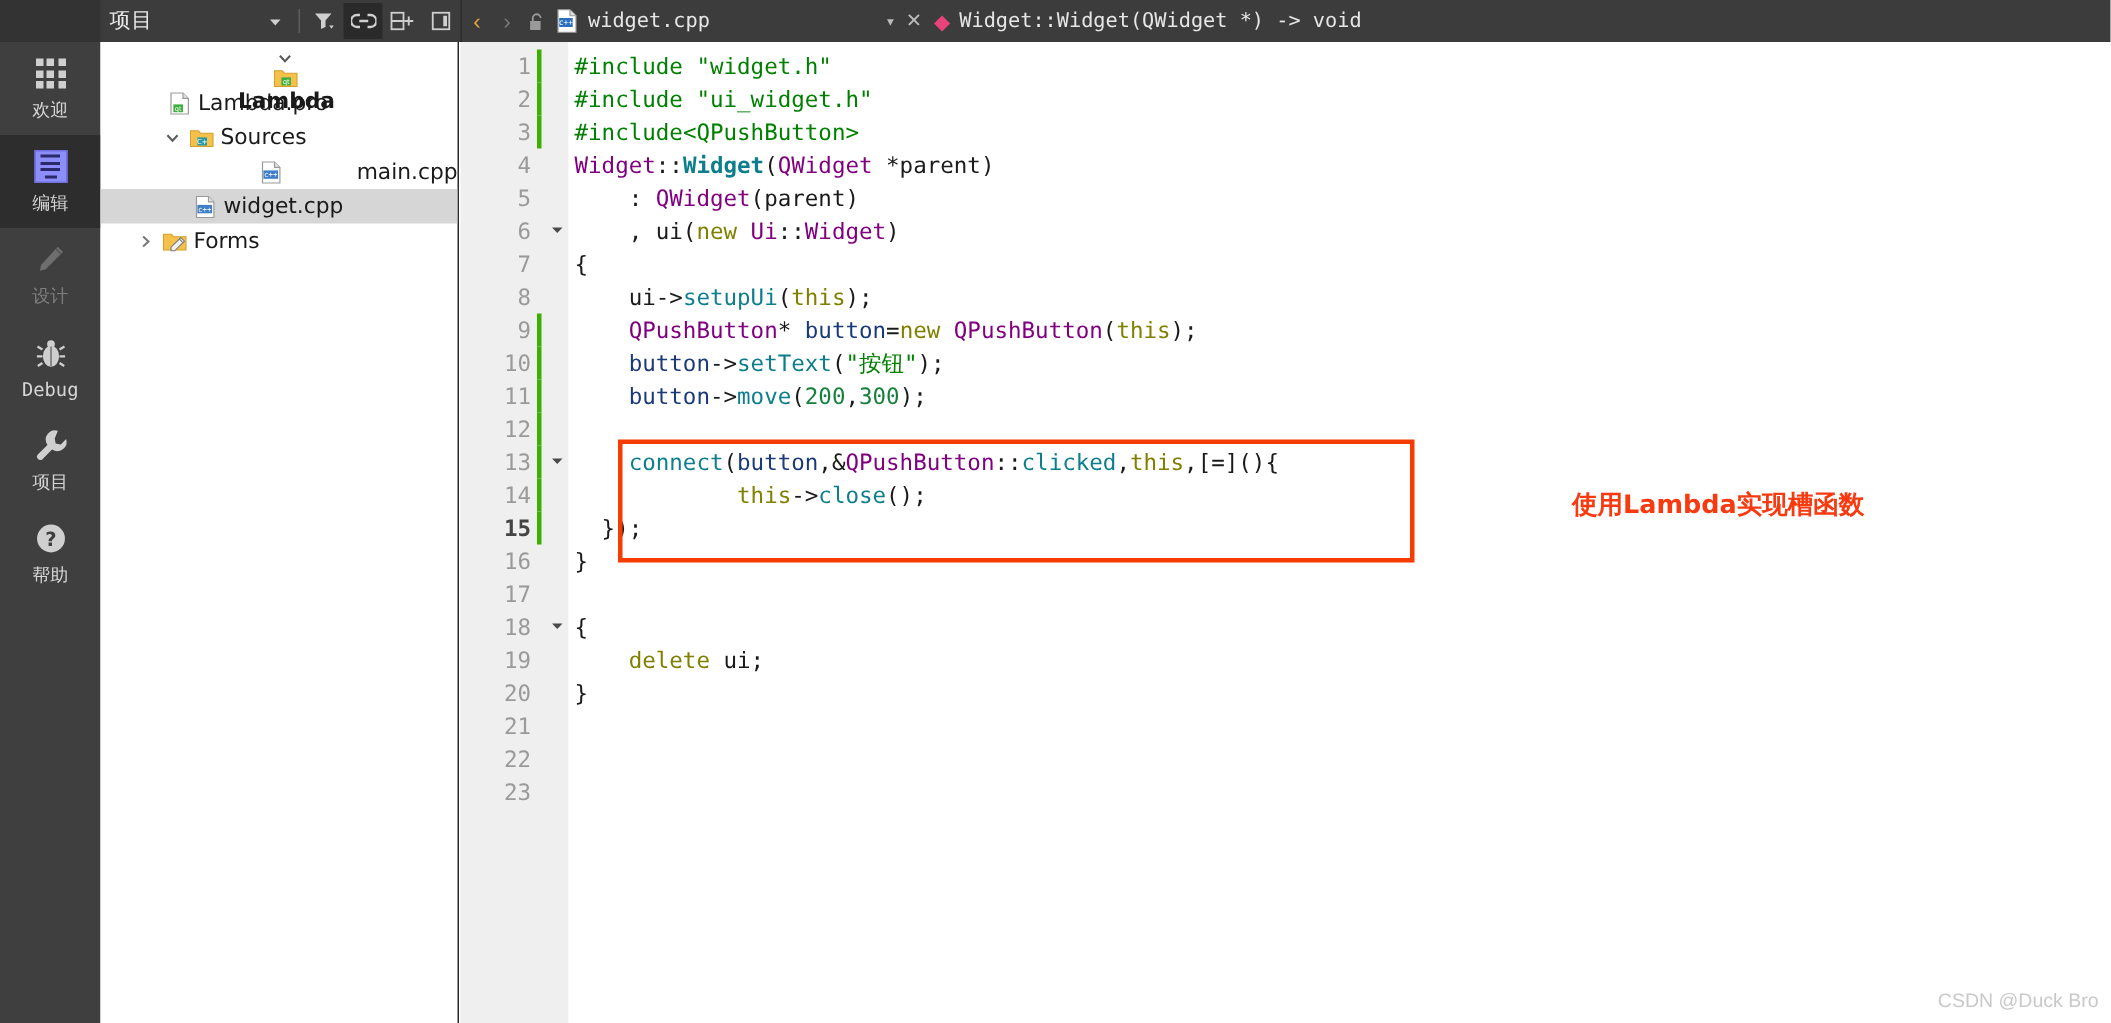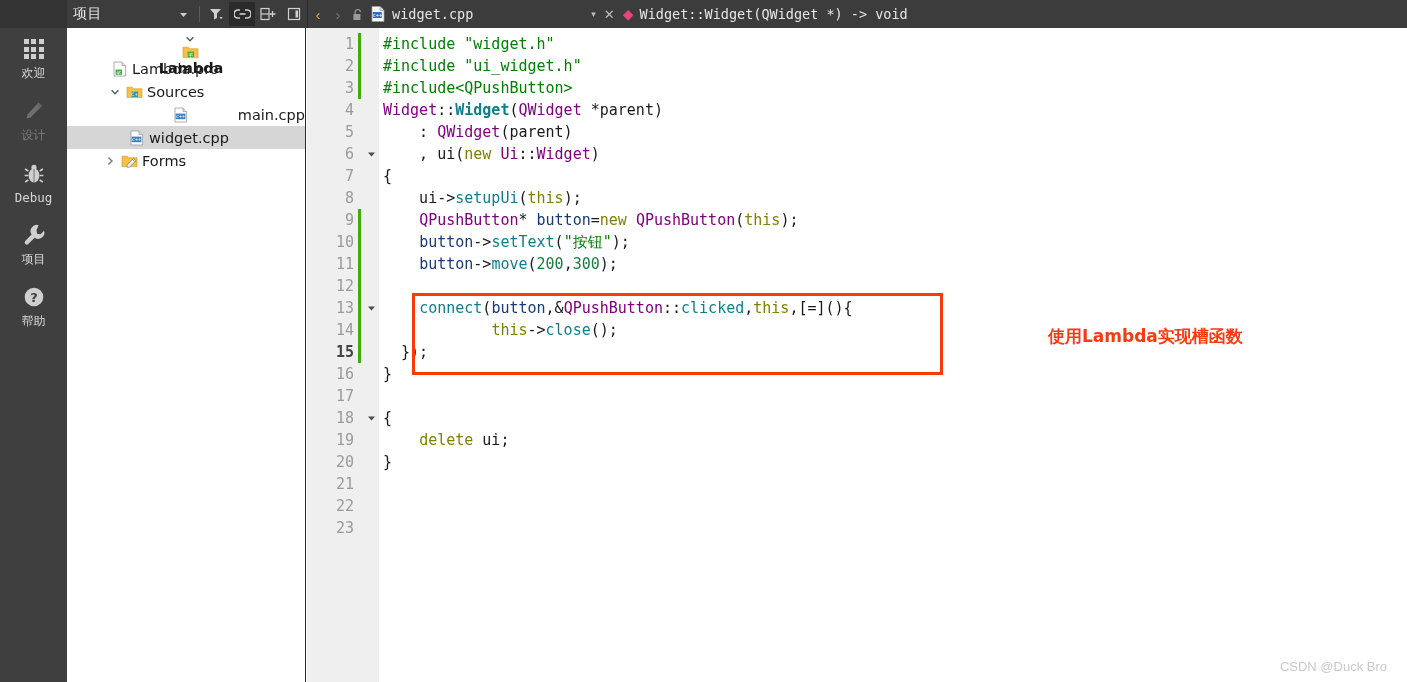--- a/index.html
+++ b/index.html
@@ -169,21 +169,21 @@
     position: absolute; left: 412px; top: 293px; width: 531px; height: 82px;
     border: 3px solid #f63c00; pointer-events: none;
   }
   .annot {
     position: absolute; left: 1048px; top: 325px;
     color: #f83a10; font-size: 17px; font-weight: bold;
     font-family: "DejaVu Sans", "Liberation Sans", sans-serif;
     white-space: nowrap;
   }
   .watermark {
-    position: absolute; right: 20px; bottom: 8px;
+    position: absolute; right: 8px; bottom: 8px;
     color: #c9c9c9; font-size: 13px;
     font-family: "Liberation Sans", "DejaVu Sans", sans-serif;
   }
 </style>
 </head>
 <body>
 
 <div id="app">
 
   <div class="topbar">
@@ -264,20 +264,31 @@
             <i></i>
             <i></i>
             <i></i>
             <i></i>
             <i></i>
           </span>
       </span>
       <span class="lbl">欢迎</span>
     </div>
 
+    <div class="mode selected">
+      <span class="glyph">
+        <span class="edit-icon">
+            <i></i>
+            <i></i>
+            <i></i>
+            <i></i>
+          </span>
+      </span>
+      <span class="lbl">编辑</span>
+    </div>
 
     <div class="mode disabled">
       <span class="glyph">
         <svg width="24" height="24" viewBox="0 0 24 24">
           <path d="M16.5 3.5 L20 7 L8.5 18.5 L4.5 19.5 L5.5 15.5 Z" fill="#6e6e6e"></path>
           <path d="M15.2 4.8 L18.7 8.3" stroke="#555" stroke-width="1"></path>
         </svg>
       </span>
       <span class="lbl">设计</span>
     </div>
@@ -377,21 +388,21 @@
           <span class="ticon">
             <svg width="17" height="16" viewBox="0 0 17 16">
               <path d="M3 1 H11 L14.6 4.6 V15 H3 Z" fill="#fff" stroke="#9a9a9a" stroke-width=".8"></path>
               <path d="M11 1 V4.6 H14.6" fill="#e0e0e0" stroke="#9a9a9a" stroke-width=".8"></path>
               <rect x="3.6" y="6.6" width="9.8" height="5.6" fill="#3f7fc8"></rect>
               <text x="8.5" y="11" fill="#fff" font-size="5" text-anchor="middle" font-family="DejaVu Sans Mono, monospace">c++</text>
             </svg>
           </span>
           <span class="tlabel">widget.cpp</span>
         </div>
-        <div class="tree-row" style="padding-left: 35px;">
+        <div class="tree-row" style="padding-left: 22px;">
           <span class="tw">
             <svg width="10" height="10" viewBox="0 0 10 10">
               <path d="M3.4 1.6 L7 5 L3.4 8.4" stroke="#7a7a7a" stroke-width="1.4" fill="none"></path>
             </svg>
           </span>
           <span class="ticon">
             <svg width="17" height="16" viewBox="0 0 17 16">
               <path d="M1 3.2 H6.2 L7.6 4.8 H16 V13.6 H1 Z" fill="#f5c14b" stroke="#d4a02c" stroke-width=".7"></path>
               <path d="M12.6 5.4 L15 7.8 L8.4 14.2 H6 V11.8 Z" fill="#f0f0f0" stroke="#7a7a7a" stroke-width=".7"></path>
               <path d="M11.6 6.4 L14 8.8" stroke="#7a7a7a" stroke-width=".7"></path>

